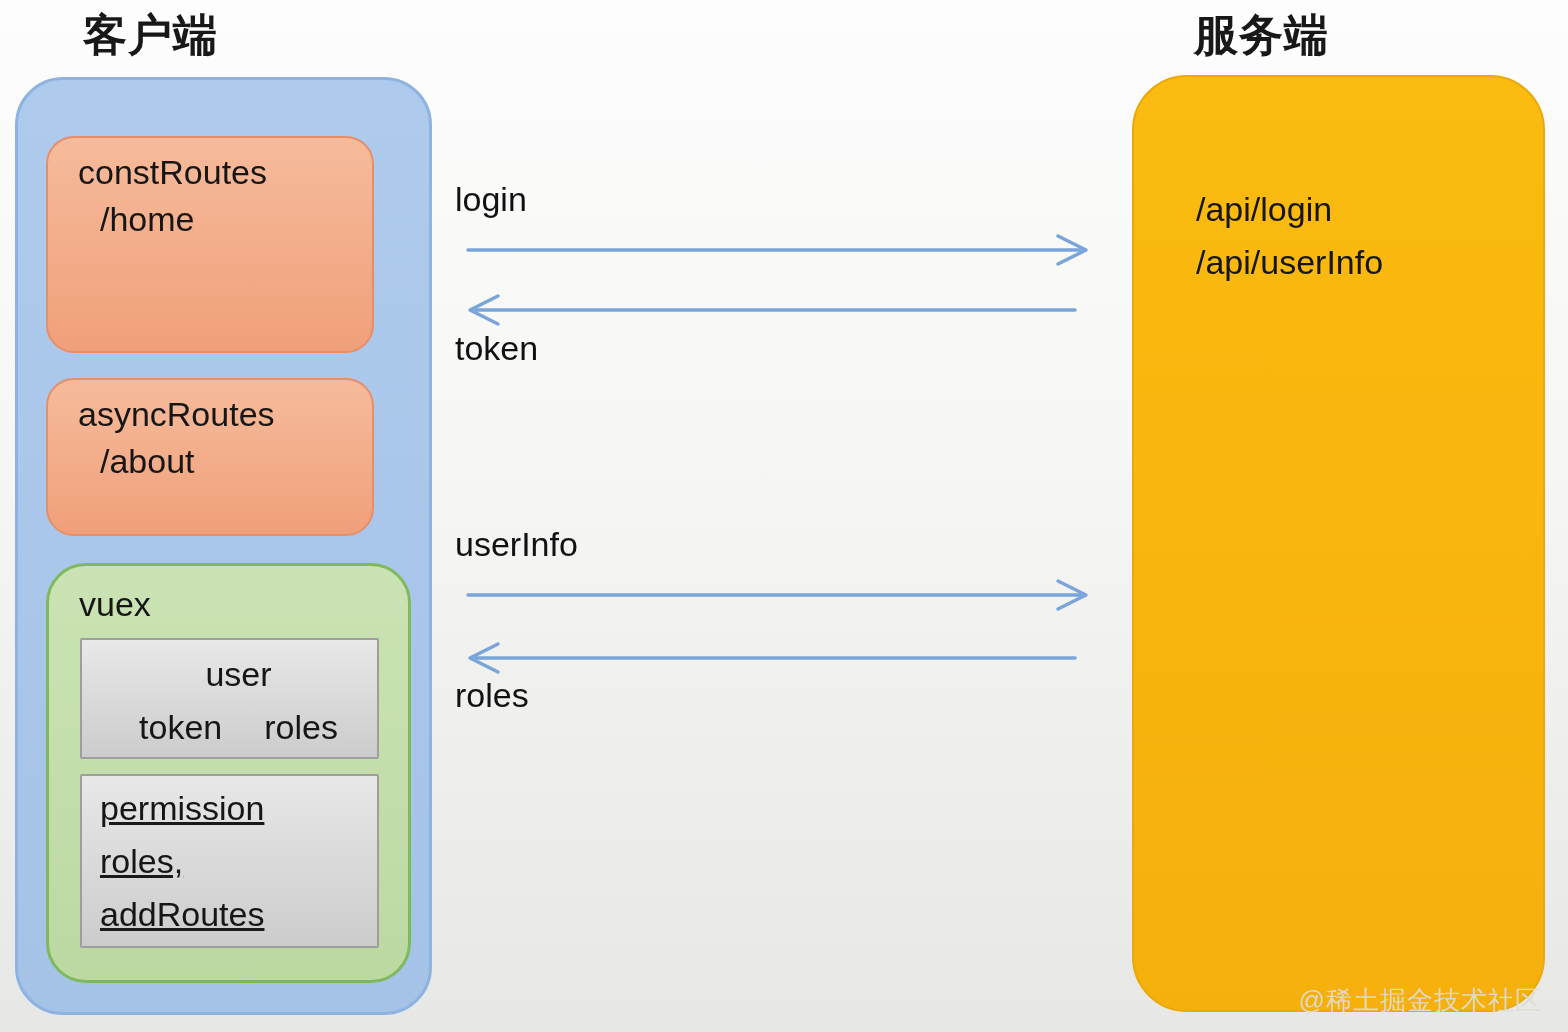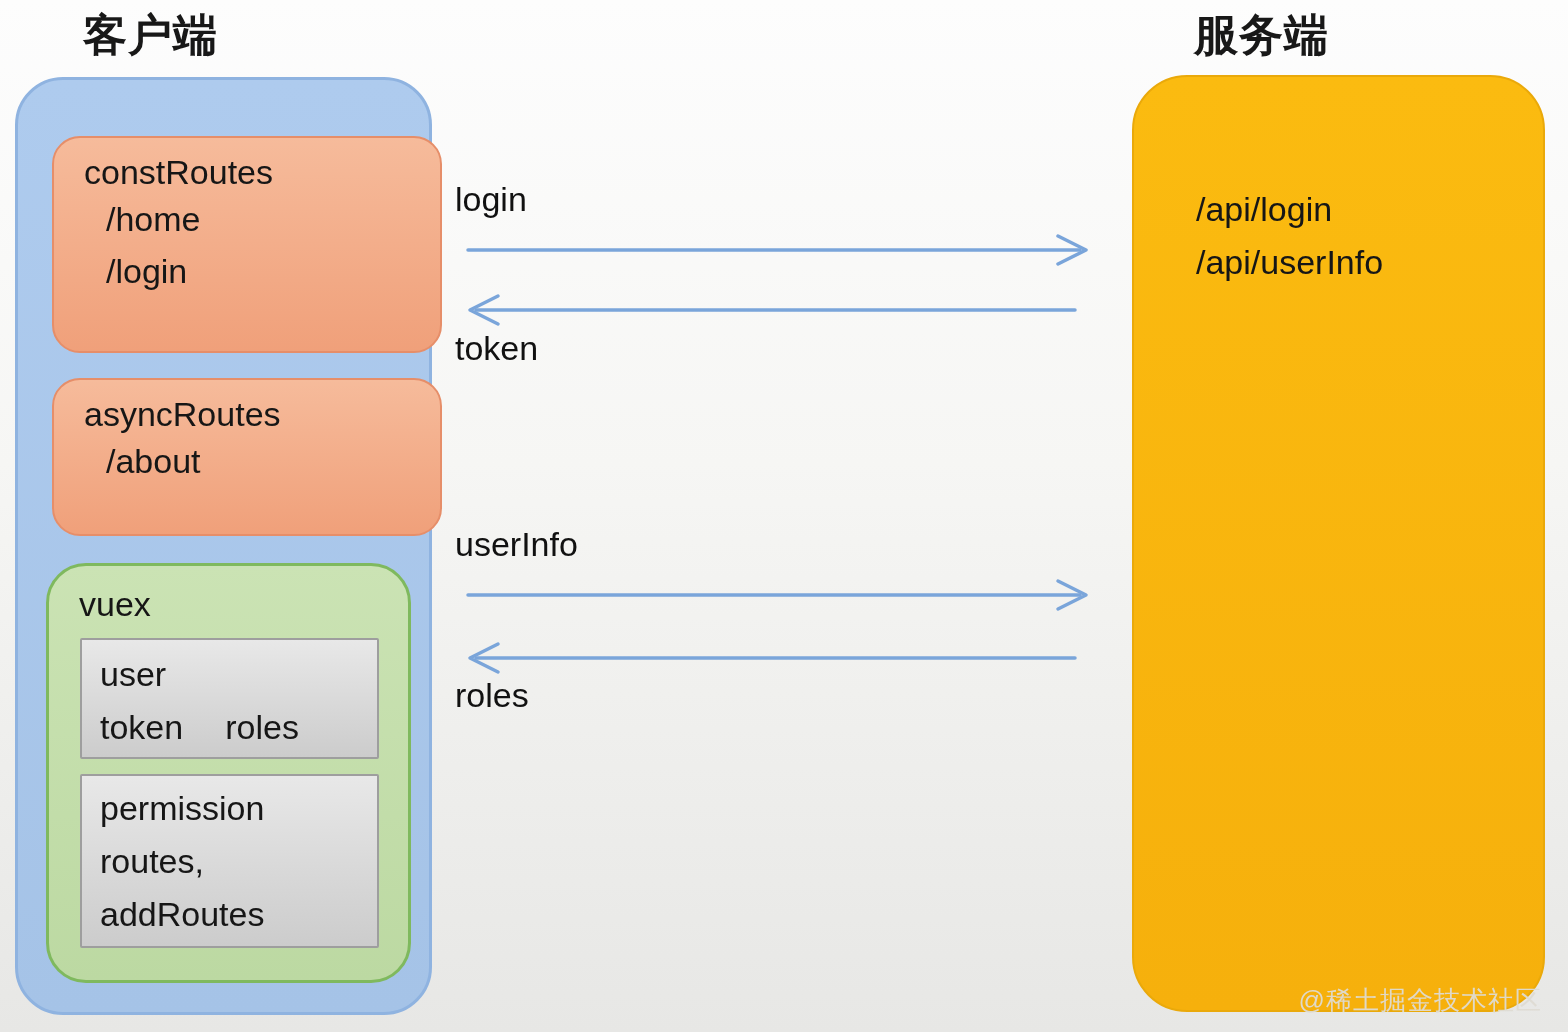--- a/index.html
+++ b/index.html
@@ -31,26 +31,25 @@
     position: absolute;
     left: 15px; top: 77px;
     width: 417px; height: 938px;
     background: linear-gradient(180deg, #aecbee 0%, #a5c3e7 100%);
     border: 3px solid #8fb3e0;
     border-radius: 48px;
   }
   .routes-box {
     position: absolute;
     left: 28px;
-    width: 390px;
+    width: 328px;
     background: linear-gradient(180deg, #f6bb9b 0%, #f0a07a 100%);
     border: 2px solid #e68e69;
     border-radius: 28px;
     padding: 14px 0 0 30px;
-    margin-left: 6px;
   }
   .const-routes { top: 56px; height: 217px; }
   .async-routes { top: 298px; height: 158px; }
   .box-title { font-size: 34px; line-height: 41px; color: #161616; }
   .route-line { font-size: 34px; line-height: 52px; padding-left: 22px; color: #161616; }
   .const-routes .route-line:first-of-type { margin-top: 28px; }
   .async-routes .route-line:first-of-type { margin-top: 24px; }
 
   .vuex-box {
     position: absolute;
@@ -63,22 +62,22 @@
   }
   .gray-box {
     position: absolute;
     left: 31px;
     width: 299px;
     background: linear-gradient(180deg, #e8e8e8 0%, #cccccc 100%);
     border: 2px solid #9e9e9e;
     border-radius: 2px;
     padding-left: 18px;
   }
-  .state-box { top: 72px; height: 121px; padding-top: 8px; }
-  .permission-box { top: 208px; height: 174px; padding-top: 6px; }
+  .state-box { top: 72px; height: 121px; padding-top: 8px; text-align: center; }
+  .permission-box { top: 208px; height: 174px; padding-top: 6px; text-decoration: underline; }
   .gray-line { font-size: 34px; line-height: 53px; color: #161616; white-space: nowrap; }
   .roles-span { margin-left: 42px; }
 
   
   .server-container {
     position: absolute;
     left: 1132px; top: 75px;
     width: 413px; height: 937px;
     background: linear-gradient(180deg, #fbbb10 0%, #f6b00c 100%);
     border: 2px solid #eaa90a;
@@ -124,41 +123,40 @@
 <div class="canvas">
 
   <div class="heading client-heading">客户端</div>
   <div class="heading server-heading">服务端</div>
 
   <div class="client-container">
 
     <div class="routes-box const-routes">
       <div class="box-title">constRoutes</div>
       <div class="route-line">/home</div>
-      <div class="route-line">/login</div>
     </div>
 
     <div class="routes-box async-routes">
       <div class="box-title">asyncRoutes</div>
       <div class="route-line">/about</div>
     </div>
 
     <div class="vuex-box">
       <div class="box-title">vuex</div>
 
       <div class="gray-box state-box">
         <div class="gray-line">user</div>
         <div class="gray-line">
           <span>token</span><span class="roles-span">roles</span>
         </div>
       </div>
 
       <div class="gray-box permission-box">
         <div class="gray-line">permission</div>
-        <div class="gray-line">routes,</div>
+        <div class="gray-line">roles,</div>
         <div class="gray-line">addRoutes</div>
       </div>
     </div>
   </div>
 
   <svg class="arrows-svg" viewBox="0 0 1568 1032" aria-hidden="true">
 
     <g stroke="#7AA5DA" stroke-width="3.5" fill="none" stroke-linecap="round" stroke-linejoin="round">
       <line x1="468" y1="250" x2="1080" y2="250"></line>
       <polyline points="1058,236 1086,250 1058,264"></polyline>

